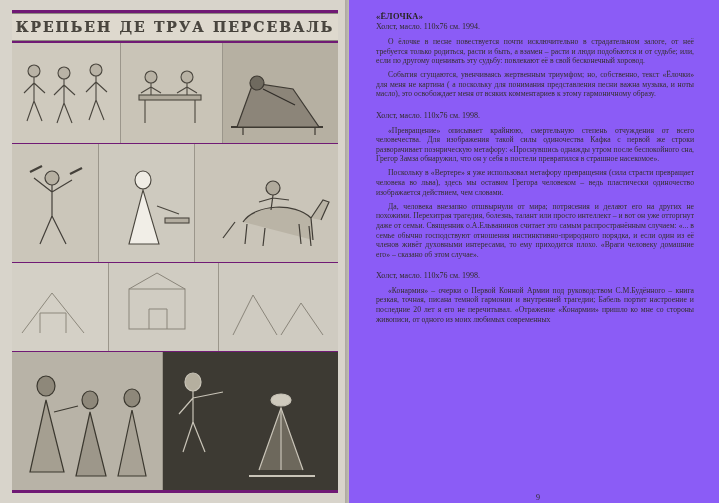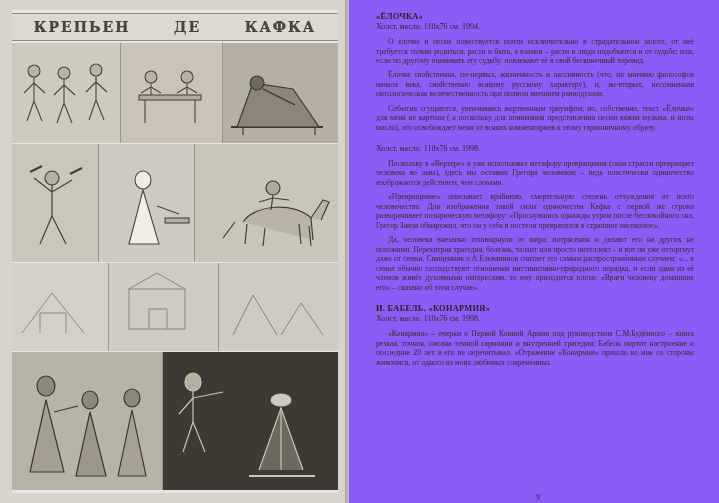--- a/index.html
+++ b/index.html
@@ -24,21 +24,21 @@
     position: absolute;
     left: 0; top: 0;
     width: 349px; height: 503px;
     background: #d8d4cb;
     overflow: hidden;
   }
   .plate {
     position: absolute;
     left: 12px; top: 10px;
     width: 326px; height: 483px;
-    background: #e5e5e5;
+    background: #701a75;
   }
   .band {
     position: absolute;
     left: 0;
     width: 326px;
     box-sizing: border-box;
   }
   .band-title {
     top: 3px; height: 28px;
     background: #ded9ce;
@@ -127,21 +127,22 @@
 <body>
 
 <div class="page">
 
   <div class="left-page">
     <div class="plate">
 
       <div class="band band-title">
         <span>КРЕПЬЕН</span>
         <span>ДЕ</span>
-        <span>КАФКА</span>
+        <span>ТРУА</span>
+        <span>ПЕРСЕВАЛЬ</span>
       </div>
 
       <div class="band band-1">
         <div class="sep" style="left:108px;"></div>
         <div class="sep" style="left:210px;"></div>
         <svg class="fig" style="left:0;top:0;" width="108" height="100" viewBox="0 0 108 100">
           <rect x="0" y="0" width="108" height="100" fill="#cfcabe"></rect>
           <g stroke="#4a463e" stroke-width="1.1" fill="none">
             <circle cx="22" cy="28" r="6" fill="#b9b3a6"></circle>
             <path d="M22 34 L22 58 M22 40 L12 50 M22 40 L33 50 M22 58 L15 78 M22 58 L30 78"></path>
@@ -266,37 +267,35 @@
 
   <div class="gutter"></div>
 
   <div class="right-page">
     <div class="text-col">
 
       <div>
         <div class="heading">«ЁЛОЧКА»</div>
         <div class="subheading">Холст, масло. 110х76 см. 1994.</div>
         <p class="para">О ёлочке в песне повествуется почти исключительно в страдательном залоге, от неё требуется только родиться, расти и быть, а взамен – расти и люди подобьются и от судьбе; или, если по другому оценивать эту судьбу: повлекают её в свой бесконечный хоровод.</p>
-        <p class="para">Ёлочке свойственна, по-первых, жизненность и пассивность (что, по мнению философов начала века, свойственно всякому русскому характеру), и, во-вторых, несомненная онтологическая величественность при полном внешнем равнодушии.</p>
         <p class="para">События сгущаются, увенчиваясь жертвенным триумфом; но, собственно, текст «Ёлочки» для меня не картина ( а поскольку для понимания представления песни важна музыка, и ноты масло), это освобождает меня от всяких комментариев к этому гармоничному образу.</p>
       </div>
 
       <div class="gap"></div>
 
       <div>
         <div class="subheading">Холст, масло. 110х76 см. 1998.</div>
+        <p class="para">«Превращение» описывает крайнюю, смертельную степень отчуждения от всего человечества. Для изображения такой силы одиночества Кафка с первой же строки разворачивает поэнрическую метафору: «Проснувшись однажды утром после беспокойного сна, Грегор Замза обнаружил, что он у себя в постели превратился в страшное насекомое».</p>
         <p class="para">Поскольку в «Вертере» я уже использовал метафору превращения (сила страсти превращает человека во льва), здесь мы оставим Грегора человеком – ведь пластически одиночество изображается действием, чем словами.</p>
-        <p class="para">«Превращение» описывает крайнюю, смертельную степень отчуждения от всего человечества. Для изображения такой силы одиночества Кафка с первой же строки разворачивает поэнрическую метафору: «Проснувшись однажды утром после беспокойного сна, Грегор Замза обнаружил, что он у себя в постели превратился в страшное насекомое».</p>
         <p class="para">Да, человека внезапно отшвырнули от мира; потрясения и делают его на других не похожими. Перехитрая трагедия, болезнь, талант или просто интеллект – и вот он уже отторгнут даже от семьи. Священник о.А.Ельванинов считает это самым распространённым случаем: «... в семье обычно господствуют отношения инстинктивно-природного порядка, и если один из её членов живёт духовными интересами, то ему приходится плохо. «Враги человеку домашние его» – сказано об этом случае».</p>
       </div>
 
       <div class="gap"></div>
 
       <div>
-        <div class="heading">И. БАБЕЛЬ. «КОНАРМИЯ»</div>
         <div class="subheading">Холст, масло. 110х76 см. 1998.</div>
         <p class="para">«Конармия» – очерки о Первой Конной Армии под руководством С.М.Будённого – книга резкая, точная, писана темной гармонии и внутренней трагедии; Бабель портит настроение и последние 20 лет я его не перечитывал. «Отражение «Конармии» пришло ко мне со стороны живописи, от одного из моих любимых современных</p>
       </div>
 
     </div>
     <div class="folio">9</div>
   </div>
 
 </div>
 

